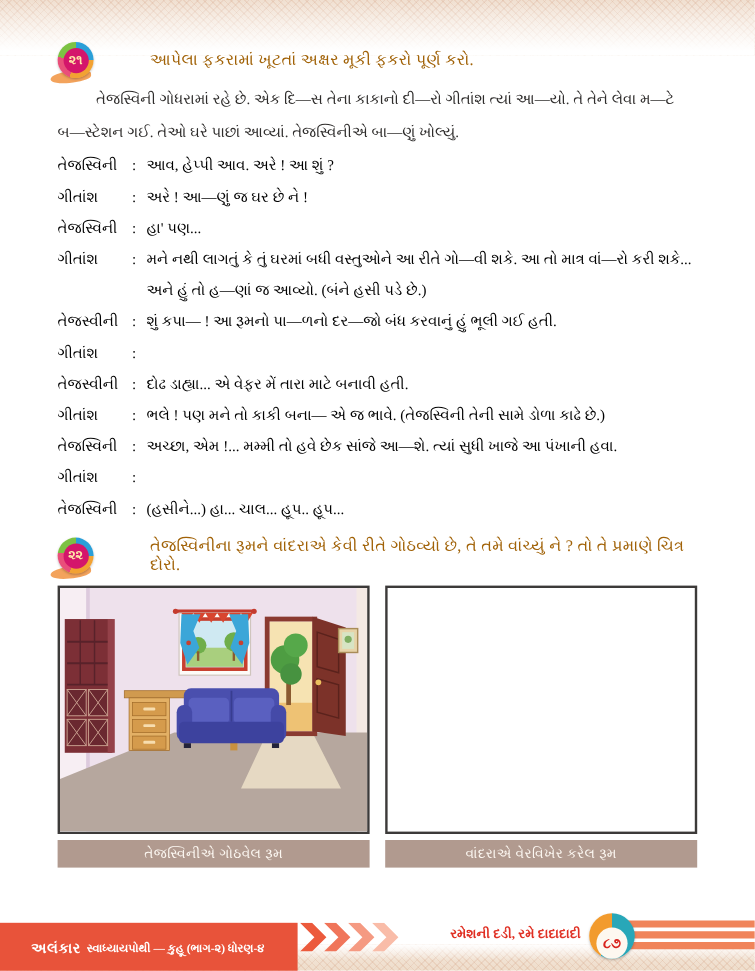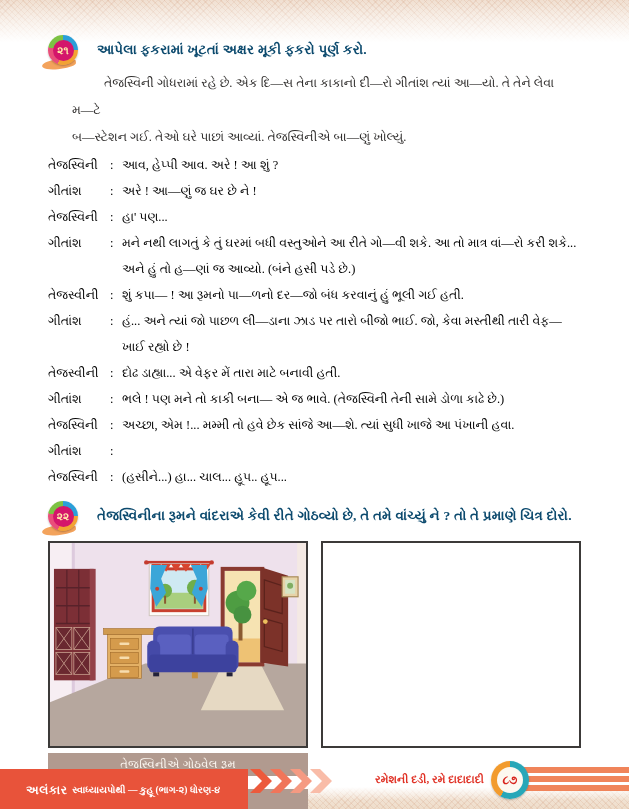--- a/index.html
+++ b/index.html
@@ -25,54 +25,54 @@
   .ex-header { display:flex; align-items:center; gap:19px; height:32px; position:relative; }
   .badge-wrap { position:relative; width:30px; height:30px; flex:0 0 30px; }
   .swoosh { position:absolute; left:-6px; bottom:-4px; width:34px; height:10px; border-radius:60% 40% 50% 50%;
     background:#f2994a; transform:rotate(-6deg); opacity:.9; }
   .exnum { position:absolute; inset:0; border-radius:50%;
     background:conic-gradient(#2a9fd8 0 90deg,#f2a233 90deg 200deg,#e94f7a 200deg 280deg,#7cc243 280deg 360deg);
     display:flex; align-items:center; justify-content:center; box-shadow:0 1px 2px rgba(0,0,0,.25); }
   .exnum-core { width:21px; height:21px; border-radius:50%; background:#d4156b; color:#ffe9a8;
     font-size:10.5px; font-weight:bold; display:flex; align-items:center; justify-content:center;
     font-family:"Liberation Sans",sans-serif; }
-  .ex-title { color:#0c4a6e; font-weight:bold; font-size:13.5px; letter-spacing:.2px; }
-
-  .para { font-size:12.5px; color:#2e2c2b; line-height:27px; margin-top:4px;margin-left:24px; }
+  .ex-title { color:#a16207; font-weight:normal; font-size:13.5px; letter-spacing:.2px;margin-left:28px; }
+
+  .para { font-size:12.5px; color:#2e2c2b; line-height:27px; margin-top:4px; }
   .para .indent { text-indent:32px; }
   .lead-in { font-size:12.5px; color:#2e2c2b; line-height:27px; text-indent:24px; }
 
   .dialogue { margin-top:1px; }
   .dline { display:flex; font-size:12.5px; color:#000000; line-height:26px; }
   .dline .spk { flex:0 0 62px; }
   .dline .col { flex:0 0 12px; }
   .dline .txt { flex:1; }
 
   .ex2 { margin-top:10px; }
 
   .boxes { display:flex; gap:13px; margin-top:9px; }
   .draw-box { width:260px; height:207px; border:2px solid #3c3a39; background:#fff; overflow:hidden; }
   .draw-box svg { display:block; width:100%; height:100%; }
 
-  .captions { display:flex; gap:13px; margin-top:5px;flex-direction:column; }
+  .captions { display:flex; gap:13px; margin-top:5px; }
   .cap { width:260px; height:23px; background:#b19a8f; color:#fdf8f2; font-size:11.5px;
     display:flex; align-items:center; justify-content:center; letter-spacing:.3px; }
 
   .footer { position:absolute; left:0; right:0; bottom:14px; height:28px; }
   .banner { position:absolute; left:0; top:2px; width:248px; height:42px; background:#e8533a;
     display:flex; align-items:center; padding-left:26px; gap:5px; }
   .brand { color:#fff; font-weight:bold; font-size:12px; font-family:"Liberation Sans",sans-serif; letter-spacing:.5px; }
   .binfo { color:#fff; font-size:9.5px; font-weight:bold; }
   .chevrons { position:absolute; left:250px; top:2px; }
   .stripes { position:absolute; right:0; top:0; width:118px; height:28px; }
   .stripes div { height:6px; margin-bottom:3px; background:#f0845a; border-radius:3px 0 0 3px; }
   .chapter { position:absolute; right:145px; top:6px; color:#e03024; font-weight:bold; font-size:11px;text-align:center; }
   .pagebadge { position:absolute; right:100px; top:-6px; width:38px; height:38px; border-radius:50%;
     background:conic-gradient(from 210deg,#f29b2e 0 150deg,#28a7b8 150deg 360deg);
-    display:flex; align-items:center; justify-content:center; box-shadow:0 1px 2px rgba(0,0,0,.25); }
+    display:flex; align-items:flex-end; justify-content:center; box-shadow:0 1px 2px rgba(0,0,0,.25); }
   .pagebadge-core { width:26px; height:26px; border-radius:50%; background:#fdf8f0; color:#d8241e;
     font-size:12px; font-weight:bold; display:flex; align-items:center; justify-content:center; }
 </style>
 </head>
 <body>
 
 <div class="tex-band tex-top"></div>
 <div class="tex-band tex-bottom"></div>
 
 <div class="content">
@@ -114,21 +114,20 @@
         <span class="txt">મને નથી લાગતું કે તું ઘરમાં બધી વસ્તુઓને આ રીતે ગો―વી શકે. આ તો માત્ર વાં―રો કરી શકે... અને હું તો હ―ણાં જ આવ્યો. (બંને હસી પડે છે.)</span>
       </div>
     <div class="dline">
         <span class="spk">તેજસ્વીની</span>
         <span class="col">:</span>
         <span class="txt">શું કપા― ! આ રૂમનો પા―ળનો દર―જો બંધ કરવાનું હું ભૂલી ગઈ હતી.</span>
       </div>
     <div class="dline">
         <span class="spk">ગીતાંશ</span>
         <span class="col">:</span>
-        <span class="txt">હં... અને ત્યાં જો પાછળ લી―ડાના ઝાડ પર તારો બીજો ભાઈ. જો, કેવા મસ્તીથી તારી વેફ― ખાઈ રહ્યો છે !</span>
       </div>
     <div class="dline">
         <span class="spk">તેજસ્વીની</span>
         <span class="col">:</span>
         <span class="txt">દોઢ ડાહ્યા... એ વેફર મેં તારા માટે બનાવી હતી.</span>
       </div>
     <div class="dline">
         <span class="spk">ગીતાંશ</span>
         <span class="col">:</span>
         <span class="txt">ભલે ! પણ મને તો કાકી બના― એ જ ભાવે. (તેજસ્વિની તેની સામે ડોળા કાઢે છે.)</span>

